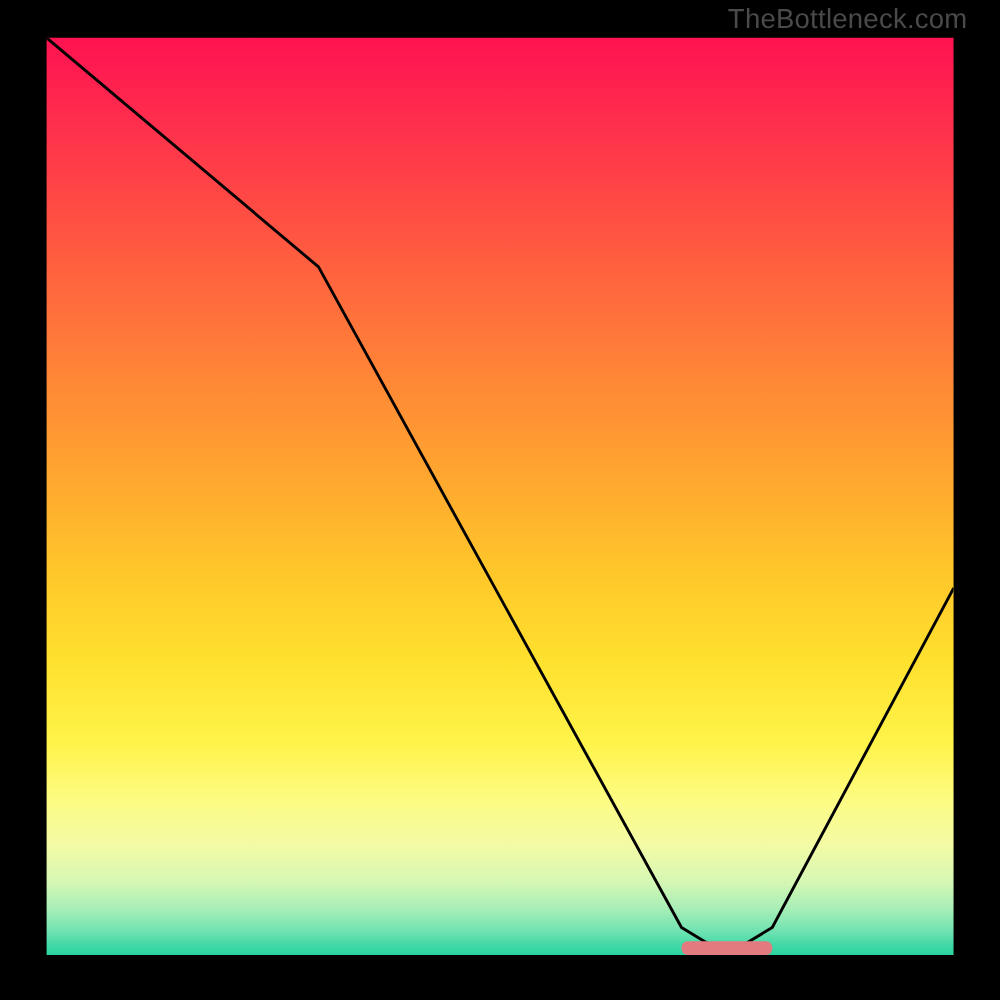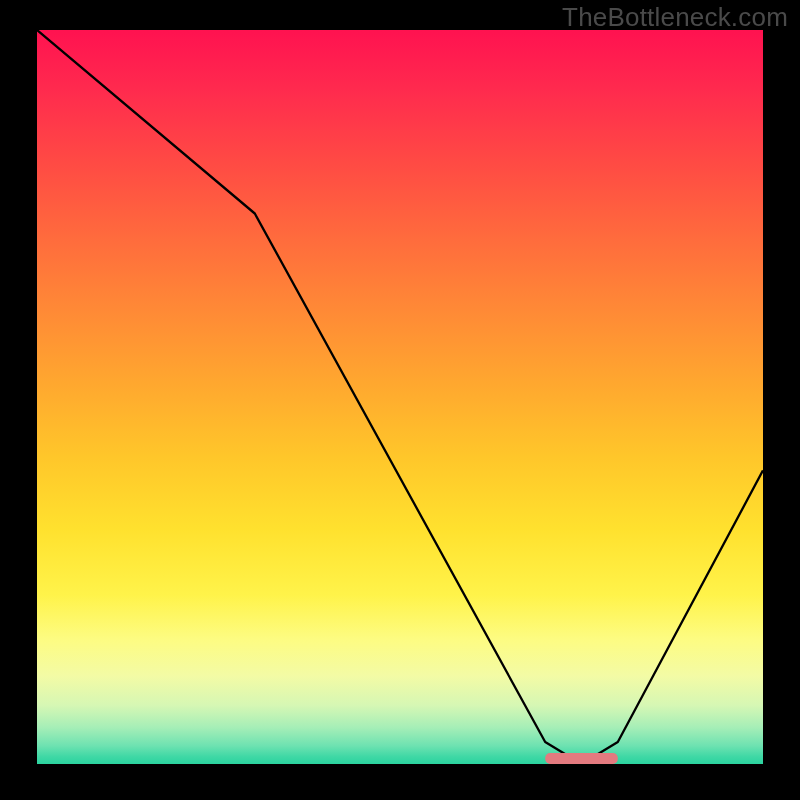--- a/index.html
+++ b/index.html
@@ -11,24 +11,24 @@
     overflow: hidden;
   }
   .container {
     position: relative;
     width: 800px;
     height: 800px;
   }
   .watermark {
     position: absolute;
     top: 2px;
-    right: 12px;
+    right: 26px;
     color: #4a4a4a;
     font-family: Arial, Helvetica, sans-serif;
-    font-size: 26px;
+    font-size: 22px;
     font-weight: 500;
     z-index: 10;
     letter-spacing: 0.2px;
   }
   .plot-area {
     position: absolute;
     left: 37px;
     top: 30px;
     width: 726px;
     height: 734px;

